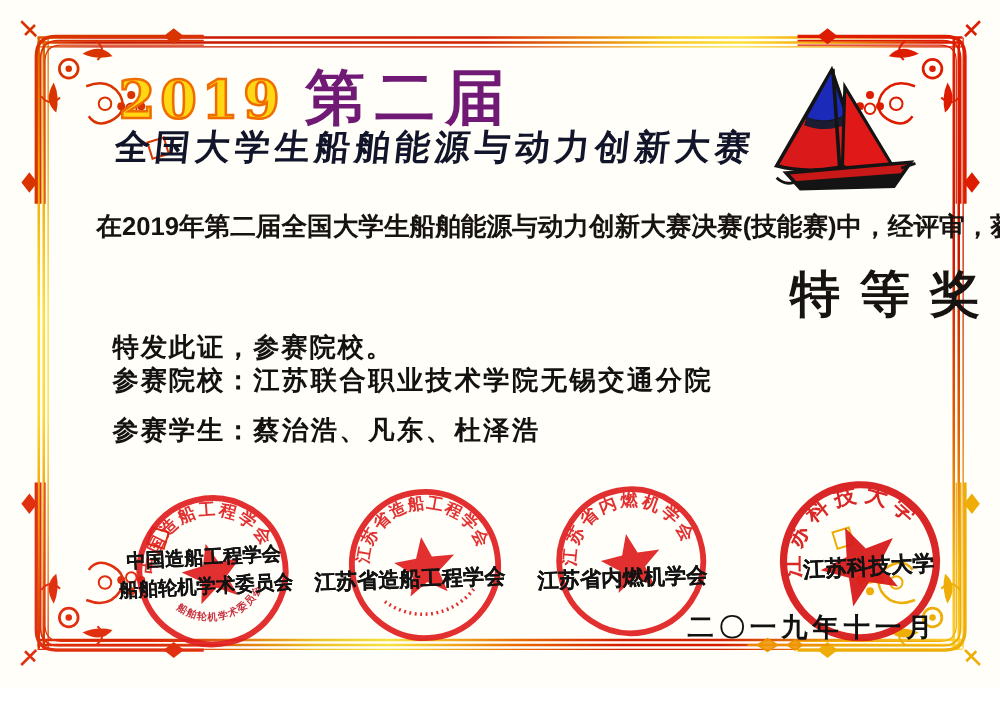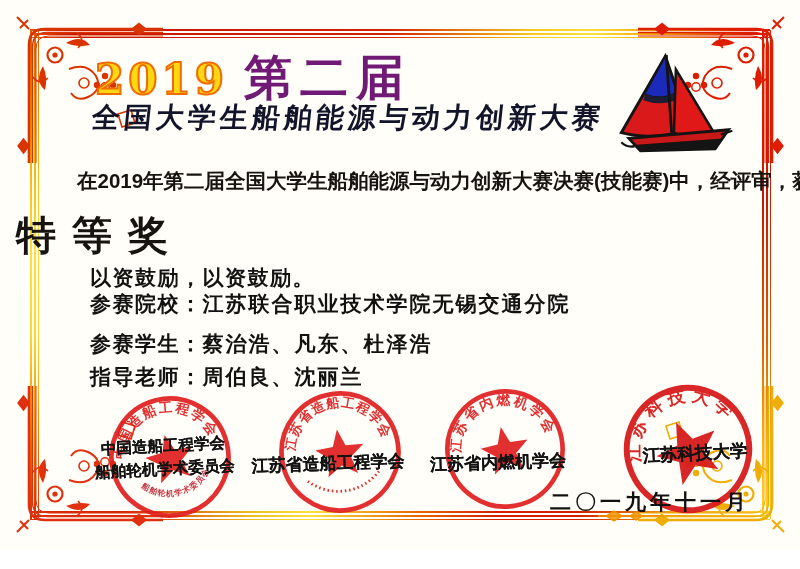--- a/index.html
+++ b/index.html
@@ -46,21 +46,21 @@
     font-family:"DejaVu Serif", serif;font-size:28px;font-weight:bold;
     color:#12142a;letter-spacing:4px;transform:skewX(-6deg);
   }
   .logo{position:absolute;left:606px;top:50px;width:134px;height:106px;}
   
   .intro{
     position:absolute;left:77px;top:167px;width:680px;
     font-size:20.5px;font-weight:700;color:#161310;white-space:nowrap;letter-spacing:0;
   }
   .award{
-    position:absolute;left:0;right:0;top:208px;text-align:left;
+    position:absolute;left:0;right:0;top:208px;text-align:right;
     font-size:40px;font-weight:900;color:#171310;letter-spacing:16px;text-indent:16px;
     font-family:"DejaVu Serif", serif;
   }
   .bodyline{position:absolute;left:90px;font-size:21px;font-weight:800;color:#141210;letter-spacing:1.5px;}
   .bodyline .val{letter-spacing:2px;}
   .l-commend{top:264px;}
   .l-school{top:290px;}
   .l-students{top:330px;}
   .l-teachers{top:363px;}
   
@@ -157,29 +157,26 @@
     <path d="M41 45 Q58 53 73 44 l2 7 Q58 59 39 52 Z" fill="#1c1c33" stroke="none"></path>
     <line x1="63" y1="5" x2="69" y2="92" stroke="#141414" stroke-width="3"></line>
     <path d="M73 20 L114 88 Q90 96 71 86 Z" fill="#e01818" stroke="#141414" stroke-width="2.6"></path>
     <path d="M24 92 L128 83 L114 103 L36 105 Z" fill="#c81818" stroke="#141414" stroke-width="3"></path>
     <path d="M28 99 L122 92 L114 103 L36 105 Z" fill="#141414" stroke="none"></path>
     <path d="M16 96 q6 6 14 4 M120 88 l12 -4" stroke="#141414" stroke-width="2.4" fill="none"></path>
   </svg>
 
   <div class="intro">在2019年第二届全国大学生船舶能源与动力创新大赛决赛(技能赛)中，经评审，获</div>
   <div class="award">特等奖</div>
-  <div class="bodyline l-commend">以资鼓励，以资鼓励。</div>
+  <div class="bodyline l-commend">特发此证，参赛院校。</div>
   <div class="bodyline l-school">
     <span class="lbl">参赛院校：</span><span class="val">江苏联合职业技术学院无锡交通分院</span>
   </div>
   <div class="bodyline l-students">
     <span class="lbl">参赛学生：</span><span class="val">蔡治浩、凡东、杜泽浩</span>
-  </div>
-  <div class="bodyline l-teachers">
-    <span class="lbl">指导老师：</span><span class="val">周伯良、沈丽兰</span>
   </div>
 
   <svg class="seal" viewBox="0 0 140 140" style="left:104px;top:391px;width:132px;height:132px;transform:rotate(-14deg)">
     <defs>
         <path id="arcA" d="M24 84 A48 48 0 1 1 116 84"></path>
         <path id="arcA2" d="M30 90 A48 48 0 0 0 110 90"></path>
       </defs>
     <circle cx="70" cy="70" r="62" fill="none" stroke="#df1f1f" stroke-width="5"></circle>
     <use href="#star-motif" fill="#df1f1f"></use>
     <text font-size="14.5" fill="#df1f1f" letter-spacing="2"><textPath href="#arcA" startOffset="50%" text-anchor="middle">中国造船工程学会</textPath></text>

